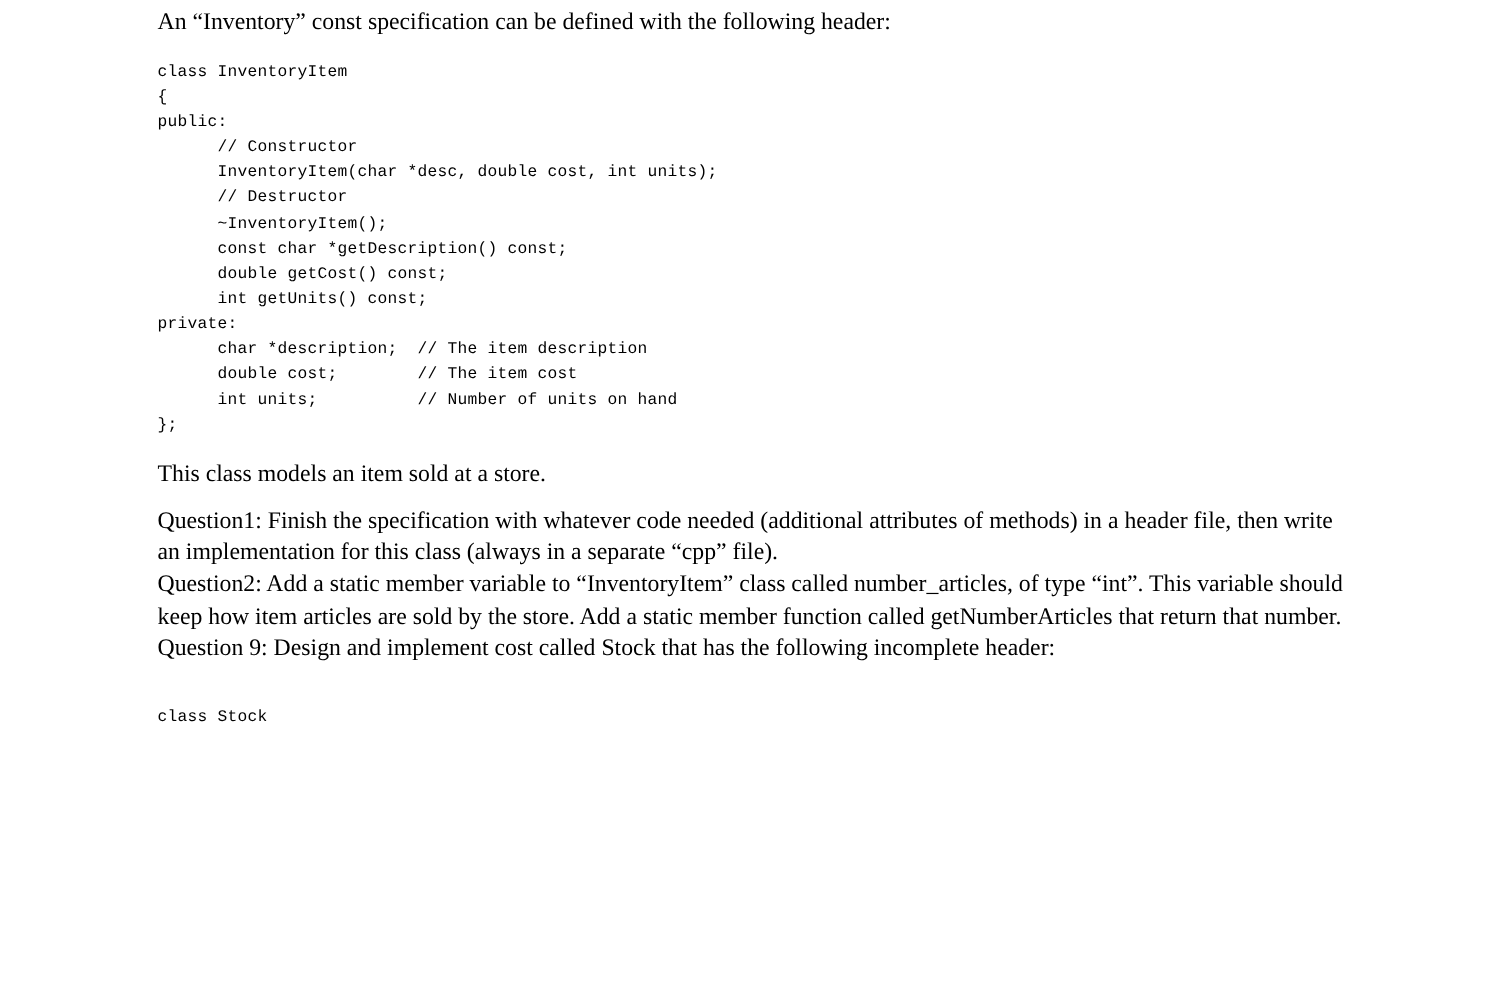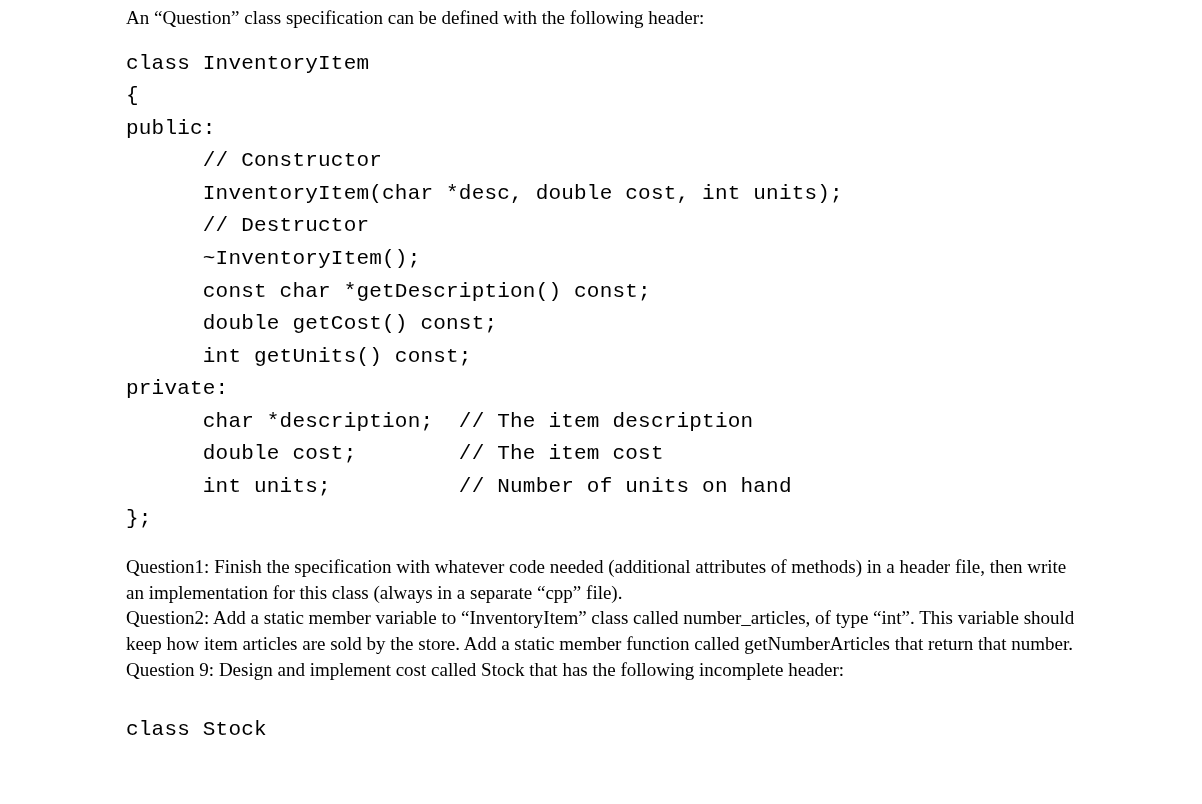--- a/index.html
+++ b/index.html
@@ -16,21 +16,21 @@
   }
   .page {
     padding: 6px 120px 0 126px;
   }
   .prose {
     font-family: "Times New Roman", Times, serif;
   }
   .mono {
     font-family: "Courier New", Courier, monospace;
     white-space: pre;
-    font-size: 21px;
+    font-size: 13px;
     letter-spacing: 0.2px;
   }
   .code-block {
     margin-top: 18px;
     margin-bottom: 18px;
     line-height: 1.55;
   }
   .para {
     margin-top: 18px;
     margin-bottom: 12px;
@@ -42,38 +42,39 @@
   .bold { font-weight: normal; }
   .inline-mono {
     font-family: Liberation Serif, serif;
   }
 </style>
 </head>
 <body>
 
 <div class="page">
 
-  <div class="prose">An “Question” class specification can be defined with the following header:</div>
+  <div class="prose">An “Inventory” const specification can be defined with the following header:</div>
 
   <div class="mono code-block">class InventoryItem
 {
 public:
       // Constructor
       InventoryItem(char *desc, double cost, int units);
       // Destructor
       ~InventoryItem();
       const char *getDescription() const;
       double getCost() const;
       int getUnits() const;
 private:
       char *description;  // The item description
       double cost;        // The item cost
       int units;          // Number of units on hand
 };</div>
 
+  <div class="prose para">This class models an item sold at a store.</div>
 
   <div class="prose questions">
     <span class="bold">Question1</span><span>: Finish the specification with whatever code needed (additional attributes of methods) in a header file, then write an implementation for this class (always in a separate “cpp” file).</span><br>
     <span class="bold">Question2</span><span>: Add a static member variable to “</span><span class="inline-mono">InventoryItem</span><span>” class called </span><span class="inline-mono">number_articles</span><span>, of type “int”. This variable should keep how item articles are sold by the store. Add a static member function called </span><span class="inline-mono">getNumberArticles</span><span> that return that number.</span><br>
     <span class="bold">Question 9</span><span>: Design and implement cost called Stock that has the following incomplete header:</span>
   </div>
 
   <div class="mono code-block" style="margin-top:32px;">class Stock</div>
 
 </div>

